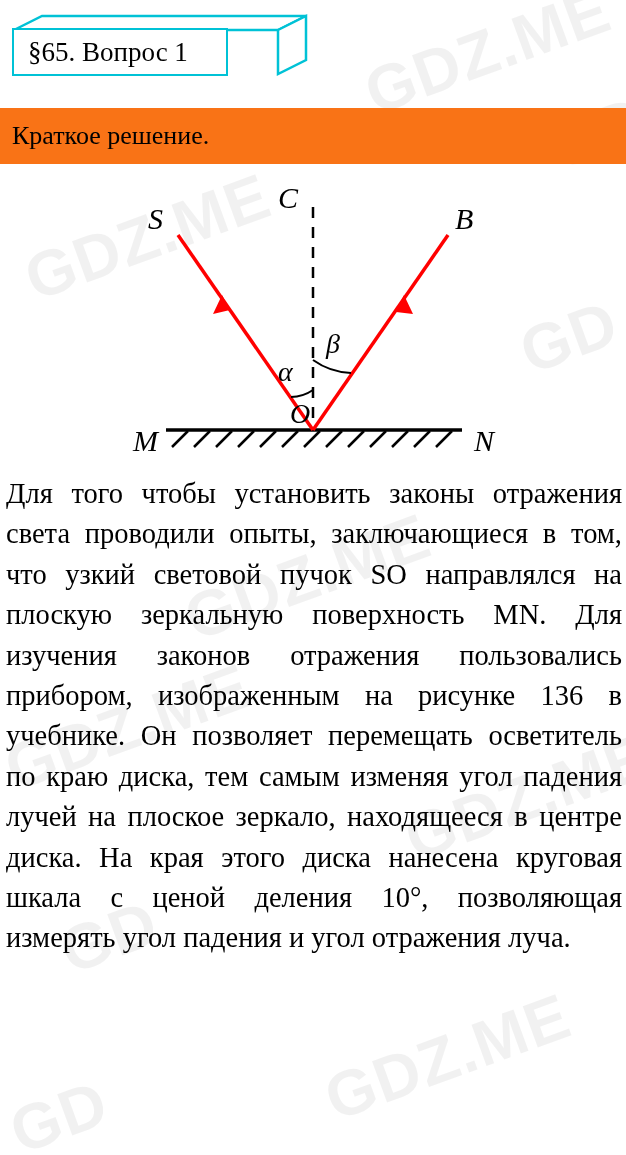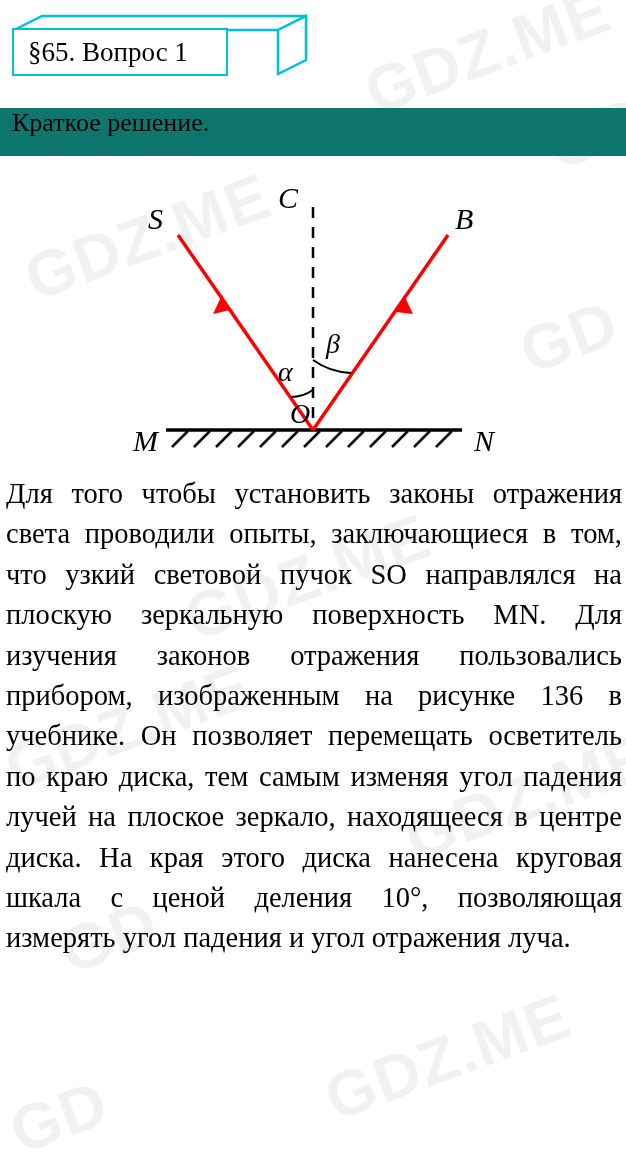--- a/index.html
+++ b/index.html
@@ -66,24 +66,25 @@
     color: #000;
     font-family: "Liberation Serif", serif;
   }
 
   
   .yellow-bar {
     position: absolute;
     left: 0;
     top: 108px;
     width: 626px;
-    height: 48px;
-    background: #0f766e;
+    height: 56px;
+    background: #f97316;
     z-index: 8;
     display: flex;
+    align-items: center;
   }
   .yellow-bar .label {
     font-size: 26px;
     color: #000;
     padding-left: 12px;
     font-family: "Liberation Serif", serif;
   }
 
   
   .figure {

